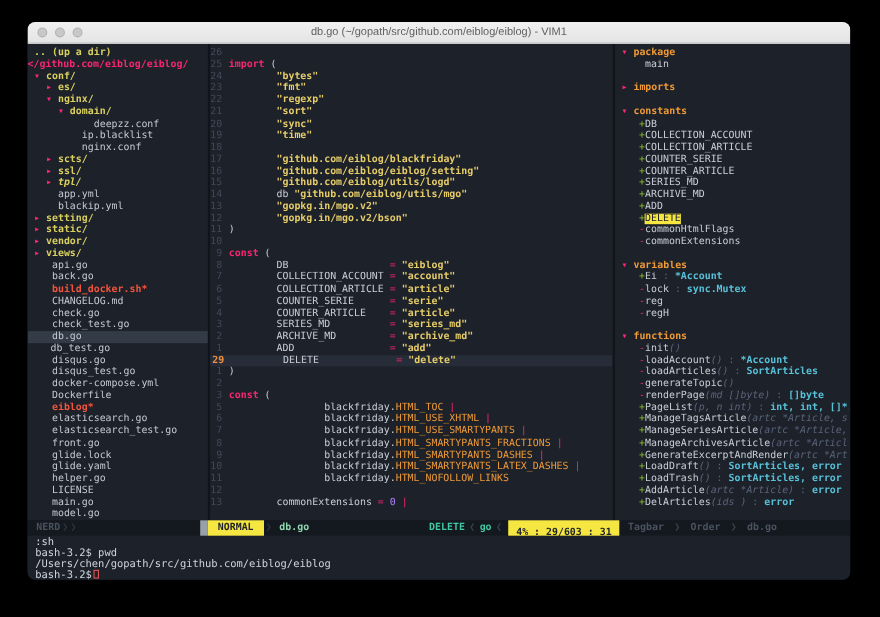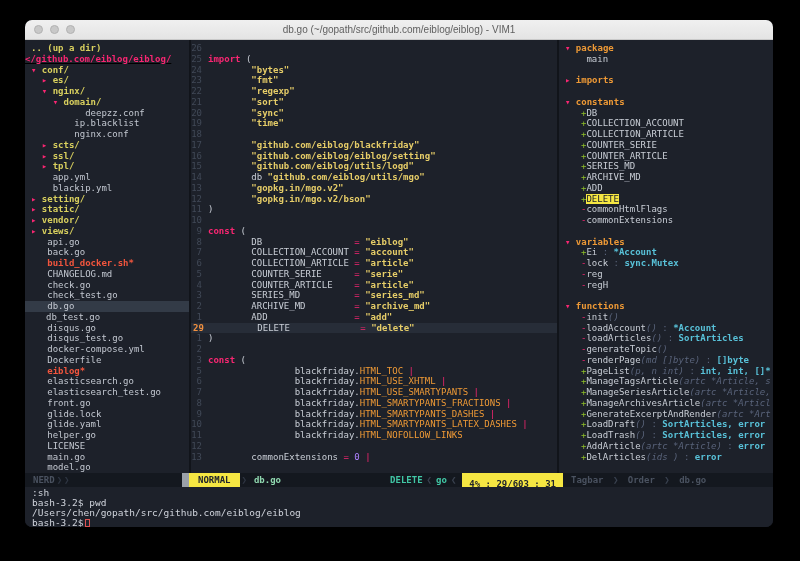--- a/index.html
+++ b/index.html
@@ -86,31 +86,31 @@
       <span class="tl"></span>
       <span class="tl"></span>
       <span class="tl"></span>
     </div>
     <div class="title">db.go (~/gopath/src/github.com/eiblog/eiblog) - VIM1</div>
   </div>
 
   <div class="content">
     <div class="pane tree" id="tree">
         <div class="trow" style="padding-left: 6px;"><span class="c-dir">.. (up a dir)</span></div>
-        <div class="trow" style="padding-left: 0; text-decoration: underline;"><span class="c-root">&lt;/github.com/eiblog/eiblog/</span></div>
+        <div class="trow" style="padding-left: 0;"><span class="c-root">&lt;/github.com/eiblog/eiblog/</span></div>
         <div class="trow" style="padding-left: 6px;"><span class="arr">▾ </span><span class="c-dir">conf/</span></div>
         <div class="trow" style="padding-left: 16.84px;"><span class="arr">▸ </span><span class="c-dir">es/</span></div>
         <div class="trow" style="padding-left: 16.84px;"><span class="arr">▾ </span><span class="c-dir">nginx/</span></div>
         <div class="trow" style="padding-left: 27.68px;"><span class="arr">▾ </span><span class="c-dir">domain/</span></div>
         <div class="trow" style="padding-left: 60.2px;"><span class="c-file">deepzz.conf</span></div>
         <div class="trow" style="padding-left: 49.36px;"><span class="c-file">ip.blacklist</span></div>
         <div class="trow" style="padding-left: 49.36px;"><span class="c-file">nginx.conf</span></div>
         <div class="trow" style="padding-left: 16.84px;"><span class="arr">▸ </span><span class="c-dir">scts/</span></div>
         <div class="trow" style="padding-left: 16.84px;"><span class="arr">▸ </span><span class="c-dir">ssl/</span></div>
-        <div class="trow" style="padding-left: 16.84px;"><span class="arr">▸ </span><span class="c-dir">tpl/</span></div>
+        <div class="trow" style="padding-left: 16.84px; font-style: italic;"><span class="arr">▸ </span><span class="c-dir">tpl/</span></div>
         <div class="trow" style="padding-left: 27.68px;"><span class="c-file">app.yml</span></div>
         <div class="trow" style="padding-left: 27.68px;"><span class="c-file">blackip.yml</span></div>
         <div class="trow" style="padding-left: 6px;"><span class="arr">▸ </span><span class="c-dir">setting/</span></div>
         <div class="trow" style="padding-left: 6px;"><span class="arr">▸ </span><span class="c-dir">static/</span></div>
         <div class="trow" style="padding-left: 6px;"><span class="arr">▸ </span><span class="c-dir">vendor/</span></div>
         <div class="trow" style="padding-left: 6px;"><span class="arr">▸ </span><span class="c-dir">views/</span></div>
         <div class="trow" style="padding-left: 22.26px;"><span class="c-file">api.go</span></div>
         <div class="trow" style="padding-left: 22.26px;"><span class="c-file">back.go</span></div>
         <div class="trow" style="padding-left: 22.26px;"><span class="c-exec">build_docker.sh*</span></div>
         <div class="trow" style="padding-left: 22.26px;"><span class="c-file">CHANGELOG.md</span></div>

